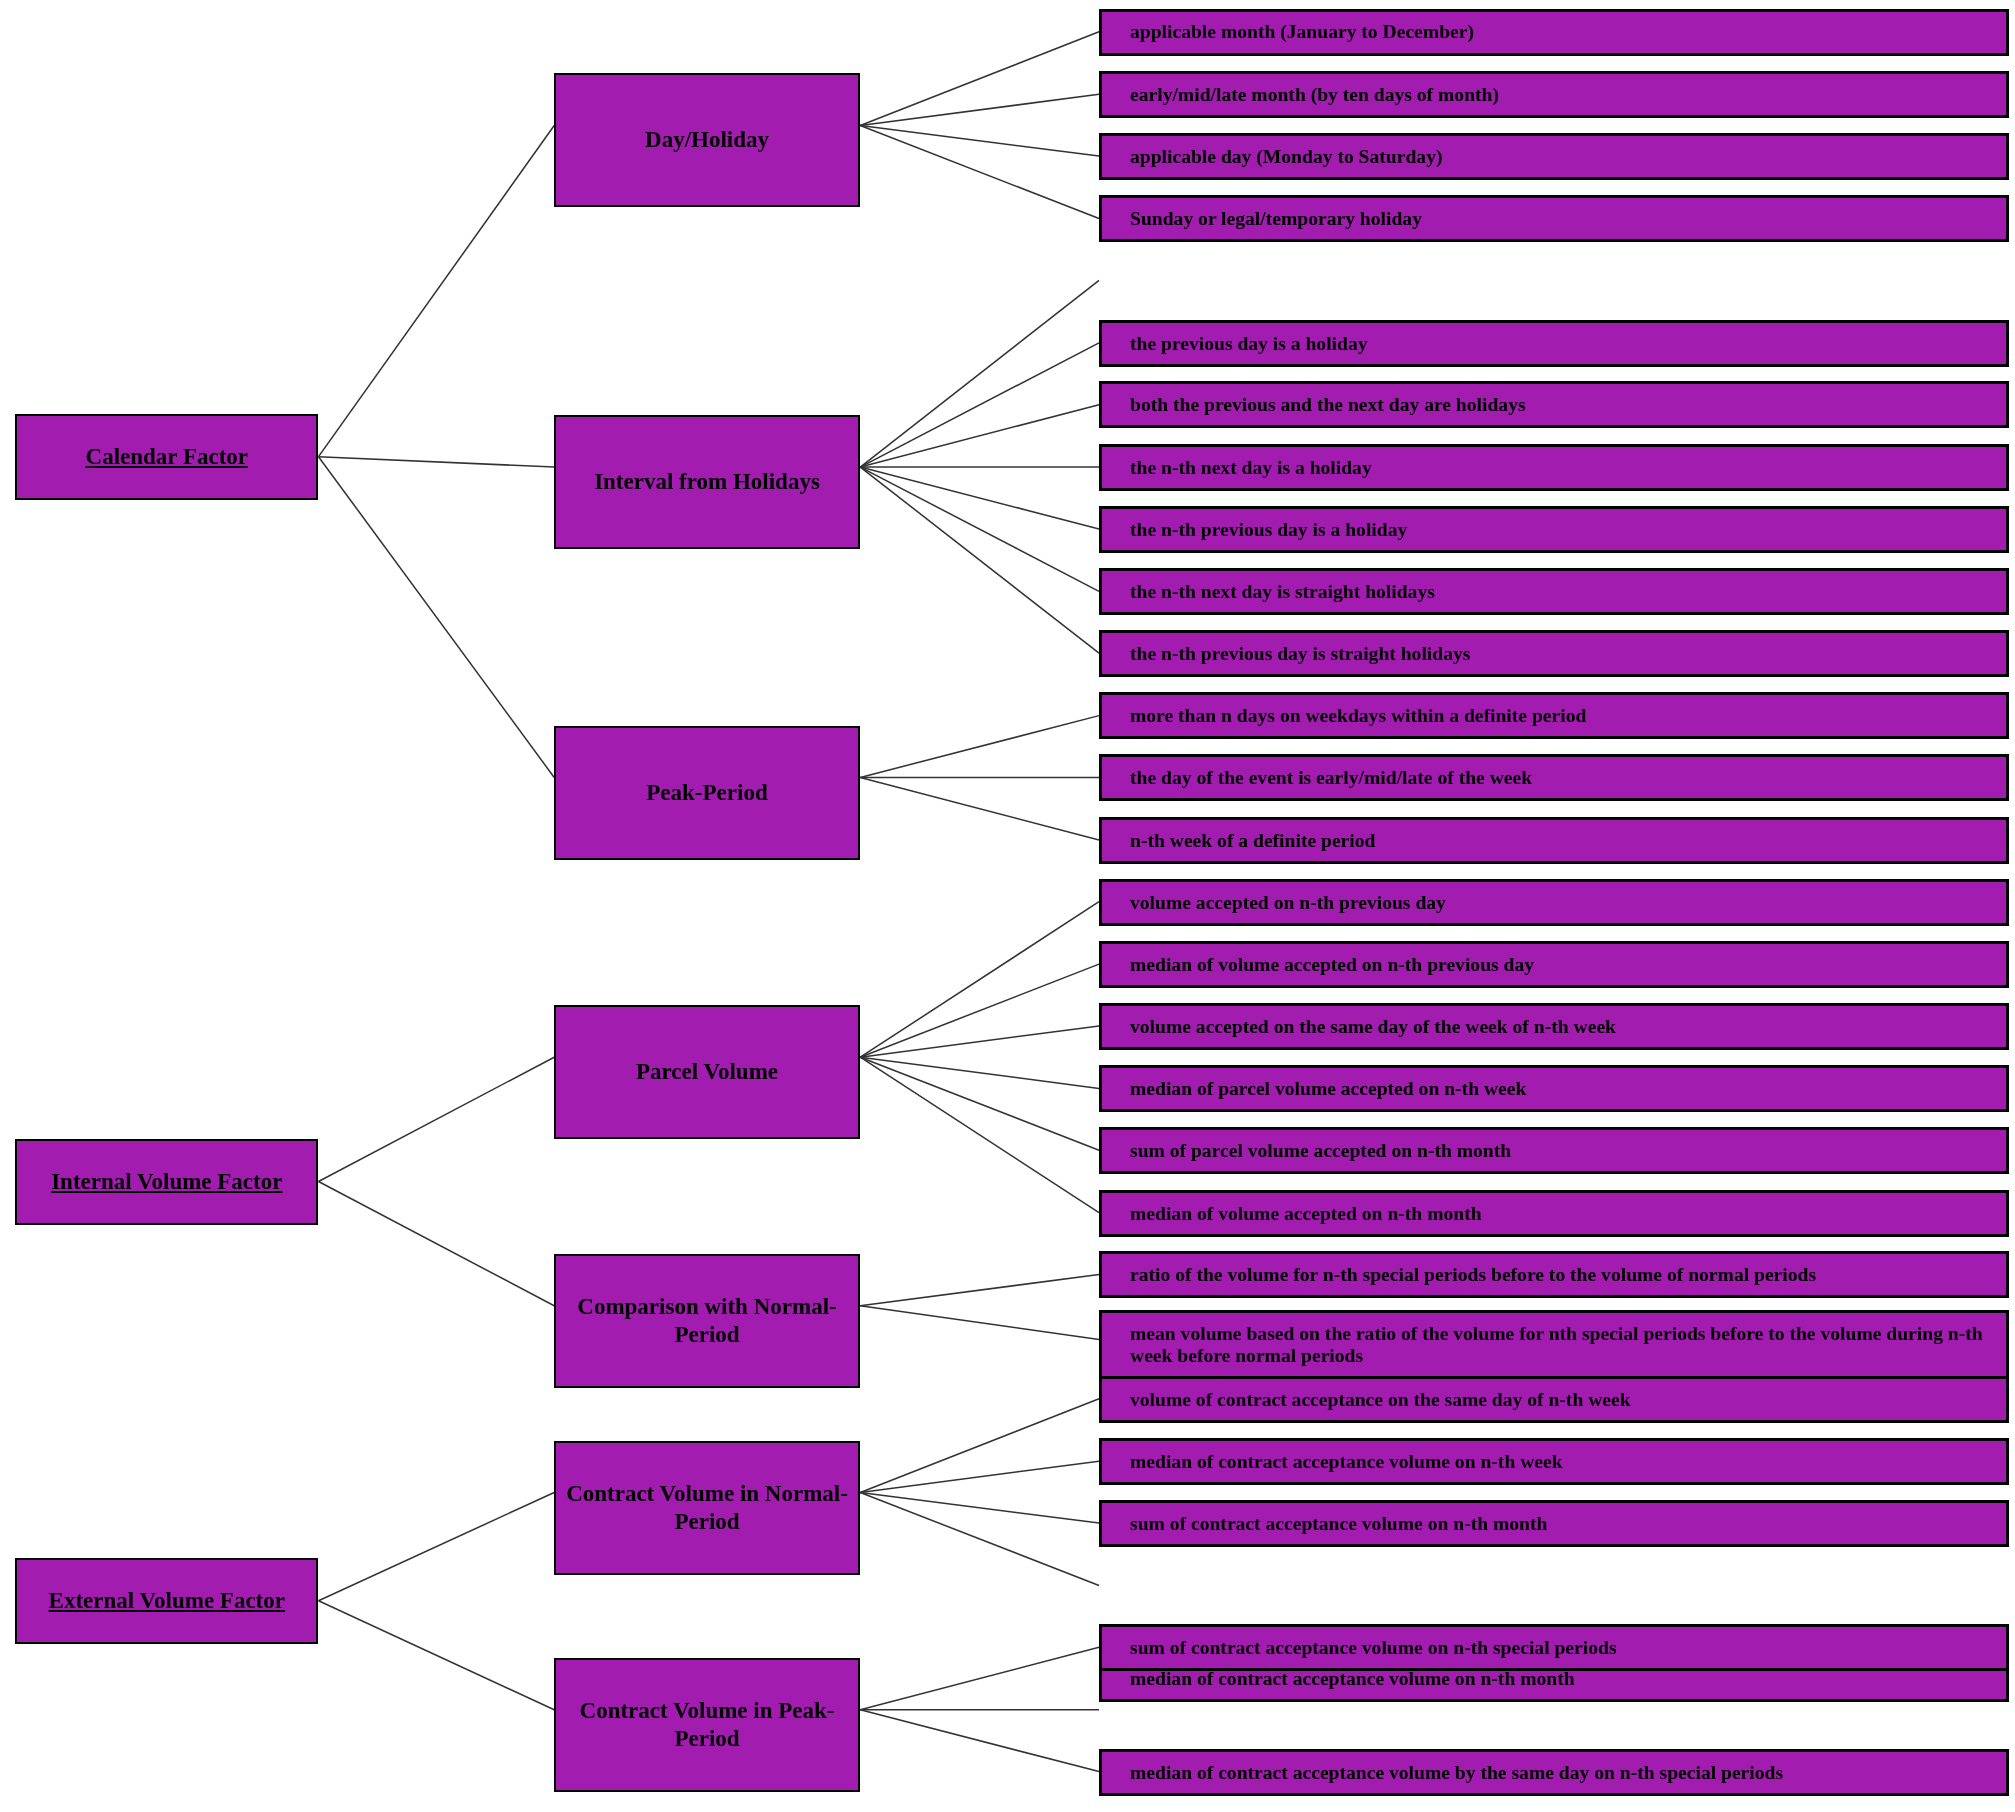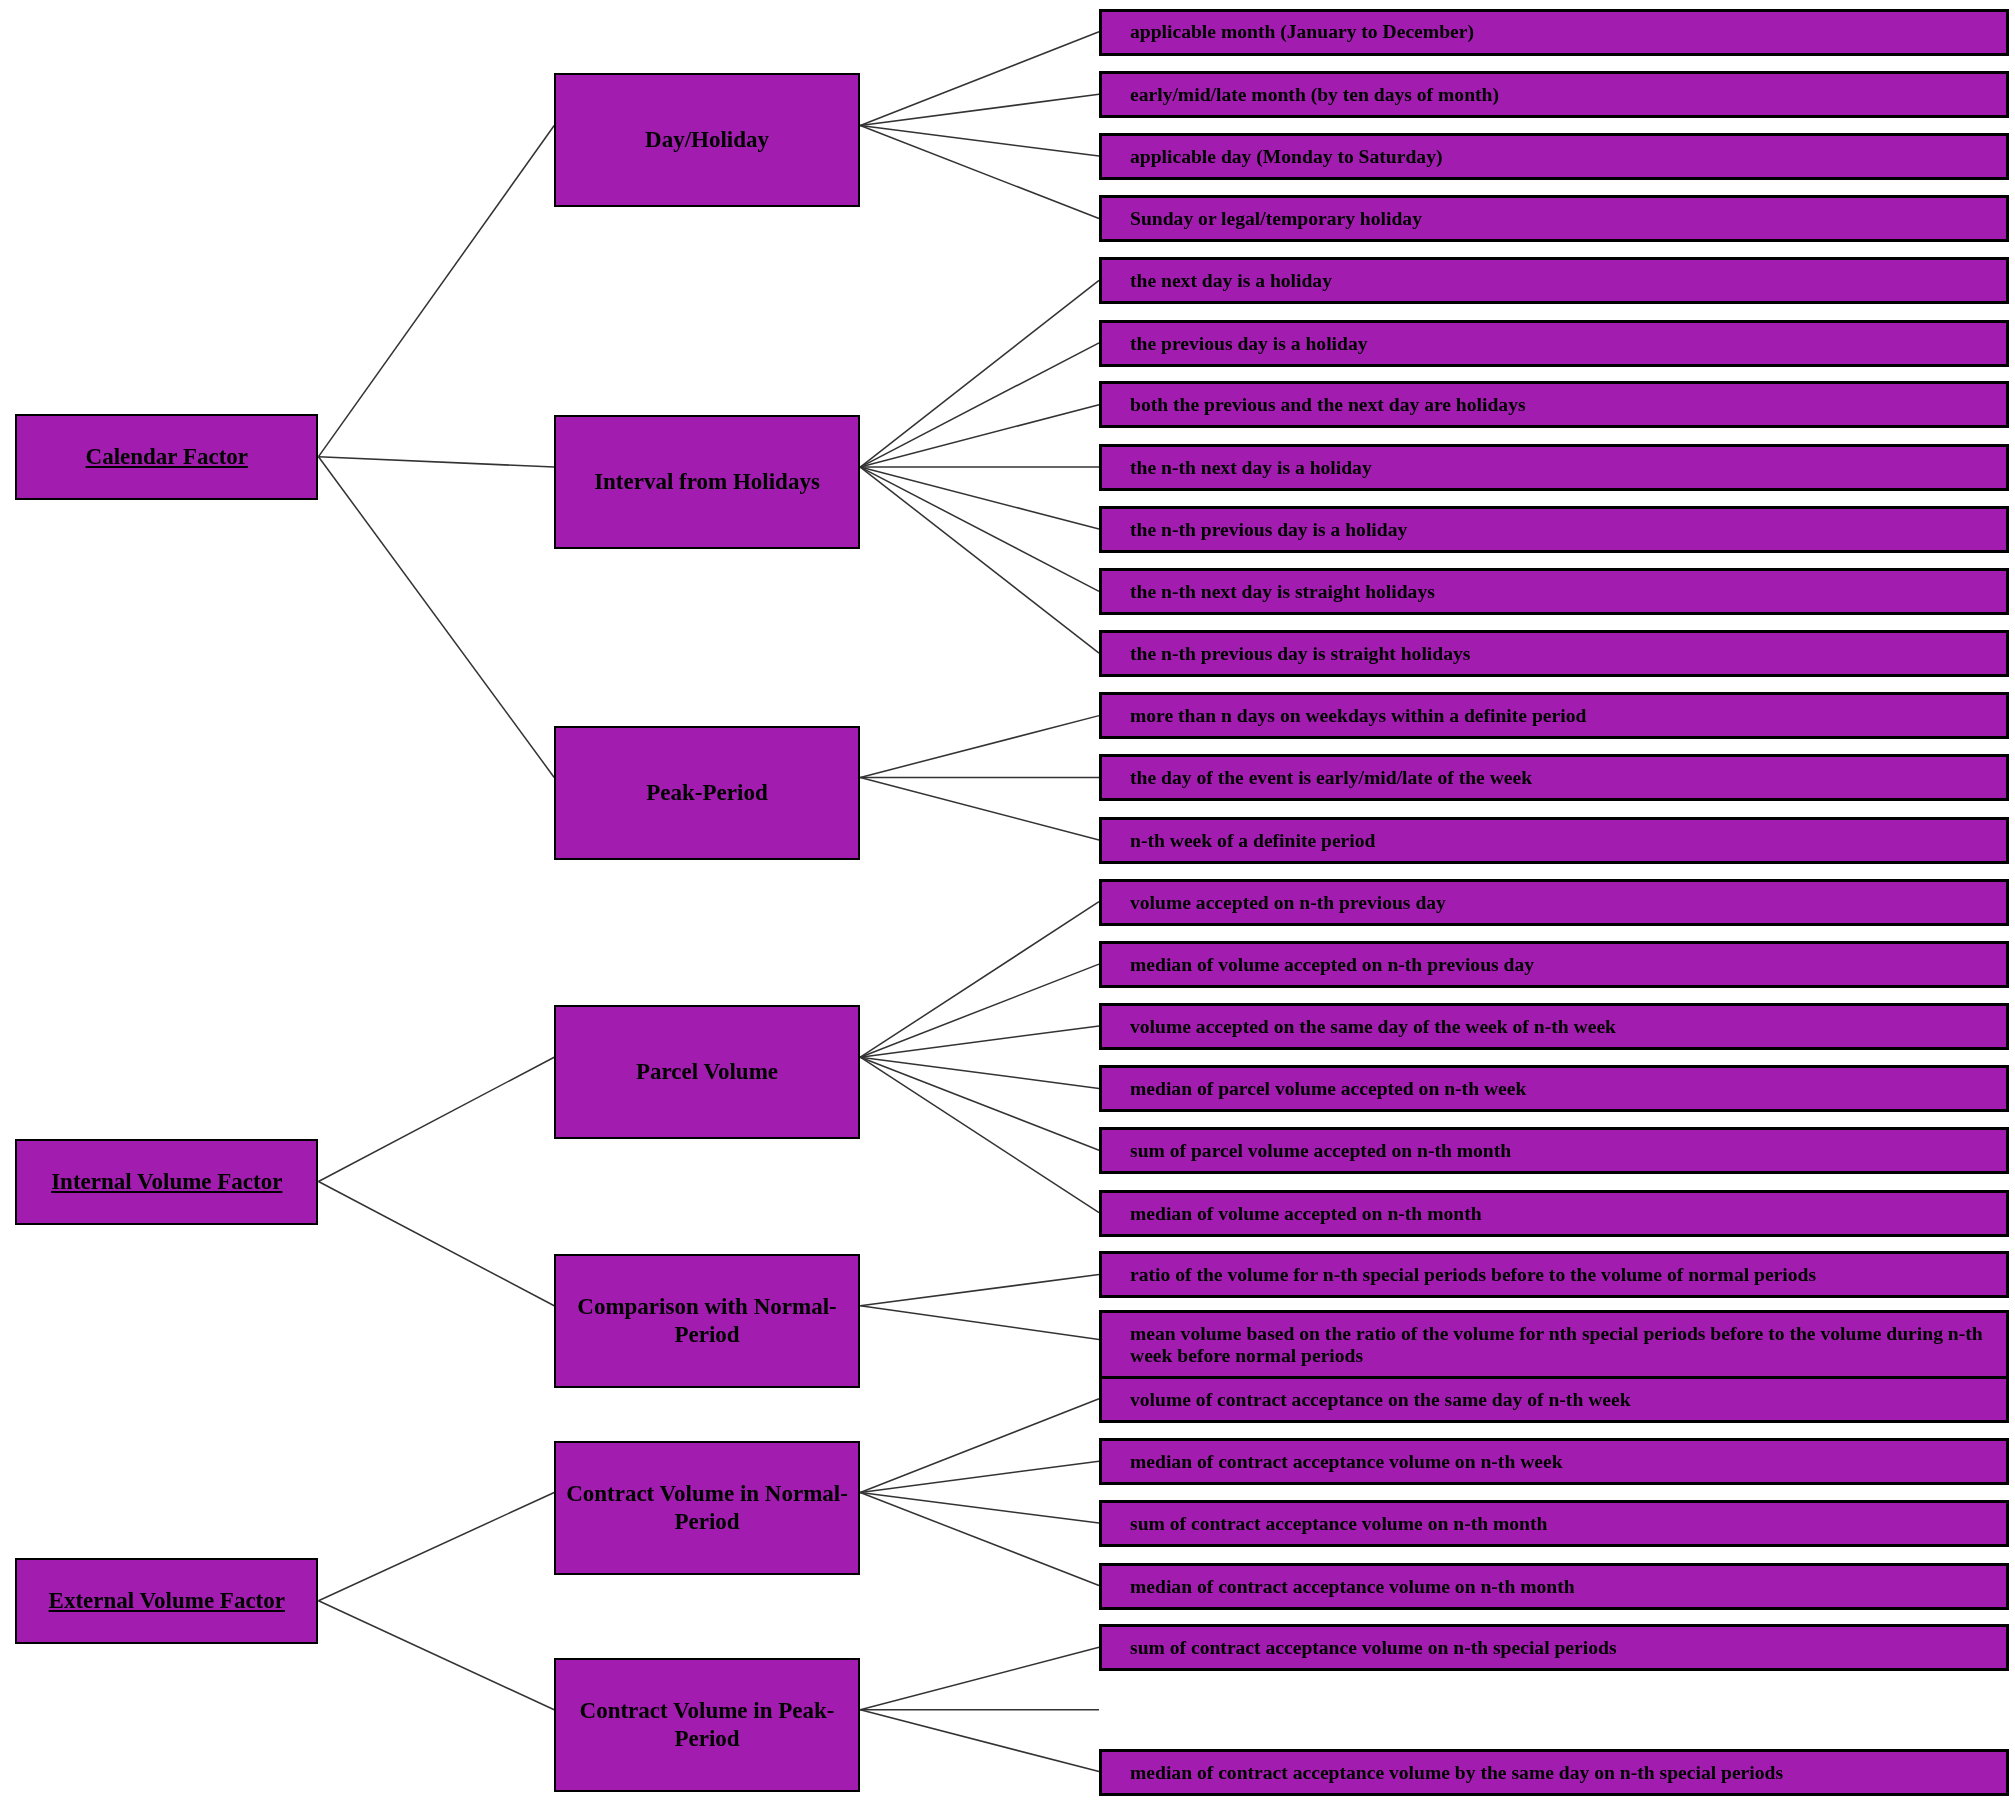--- a/index.html
+++ b/index.html
@@ -111,21 +111,20 @@
   <div class="node mid" id="m3" style="top:1005px">Parcel Volume</div>
   <div class="node mid" id="m4" style="top:1254px">Comparison with Normal-Period</div>
   <div class="node mid" id="m5" style="top:1441px">Contract Volume in Normal-Period</div>
   <div class="node mid" id="m6" style="top:1658px">Contract Volume in Peak-Period</div>
 
   <div class="node leaf" id="l0" style="top:8.6px">applicable month (January to December)</div>
   <div class="node leaf" id="l1" style="top:71px">early/mid/late month (by ten days of month)</div>
   <div class="node leaf" id="l2" style="top:133px">applicable day (Monday to Saturday)</div>
   <div class="node leaf" id="l3" style="top:195px">Sunday or legal/temporary holiday</div>
 
-  <div class="node leaf" id="l4" style="top:257px">the next day is a holiday</div>
   <div class="node leaf" id="l5" style="top:320px">the previous day is a holiday</div>
   <div class="node leaf" id="l6" style="top:381px">both the previous and the next day are holidays</div>
   <div class="node leaf" id="l7" style="top:444px">the n-th next day is a holiday</div>
   <div class="node leaf" id="l8" style="top:506px">the n-th previous day is a holiday</div>
   <div class="node leaf" id="l9" style="top:568px">the n-th next day is straight holidays</div>
   <div class="node leaf" id="l10" style="top:630px">the n-th previous day is straight holidays</div>
 
   <div class="node leaf" id="l11" style="top:692px">more than n days on weekdays within a definite period</div>
   <div class="node leaf" id="l12" style="top:754px">the day of the event is early/mid/late of the week</div>
   <div class="node leaf" id="l13" style="top:817px">n-th week of a definite period</div>
@@ -136,19 +135,19 @@
   <div class="node leaf" id="l17" style="top:1065px">median of parcel volume accepted on n-th week</div>
   <div class="node leaf" id="l18" style="top:1127px">sum of parcel volume accepted on n-th month</div>
   <div class="node leaf" id="l19" style="top:1190px">median of volume accepted on n-th month</div>
 
   <div class="node leaf" id="l20" style="top:1251px">ratio of the volume for n-th special periods before to the volume of normal periods</div>
   <div class="node leaf" id="l21" style="top:1310px; height:69px">mean volume based on the ratio of the volume for nth special periods before to the volume during n-th week before normal periods</div>
 
   <div class="node leaf" id="l22" style="top:1376px">volume of contract acceptance on the same day of n-th week</div>
   <div class="node leaf" id="l23" style="top:1438px">median of contract acceptance volume on n-th week</div>
   <div class="node leaf" id="l24" style="top:1500px">sum of contract acceptance volume on n-th month</div>
-  <div class="node leaf" id="l25" style="top:1563px">median of contract acceptance volume on n-th month</div>
+  <div class="node leaf" id="l25" style="top:1655px">median of contract acceptance volume on n-th month</div>
 
   <div class="node leaf" id="l26" style="top:1624px">sum of contract acceptance volume on n-th special periods</div>
   <div class="node leaf" id="l28" style="top:1749px">median of contract acceptance volume by the same day on n-th special periods</div>
 
 </div>
 
 
 </body></html>

